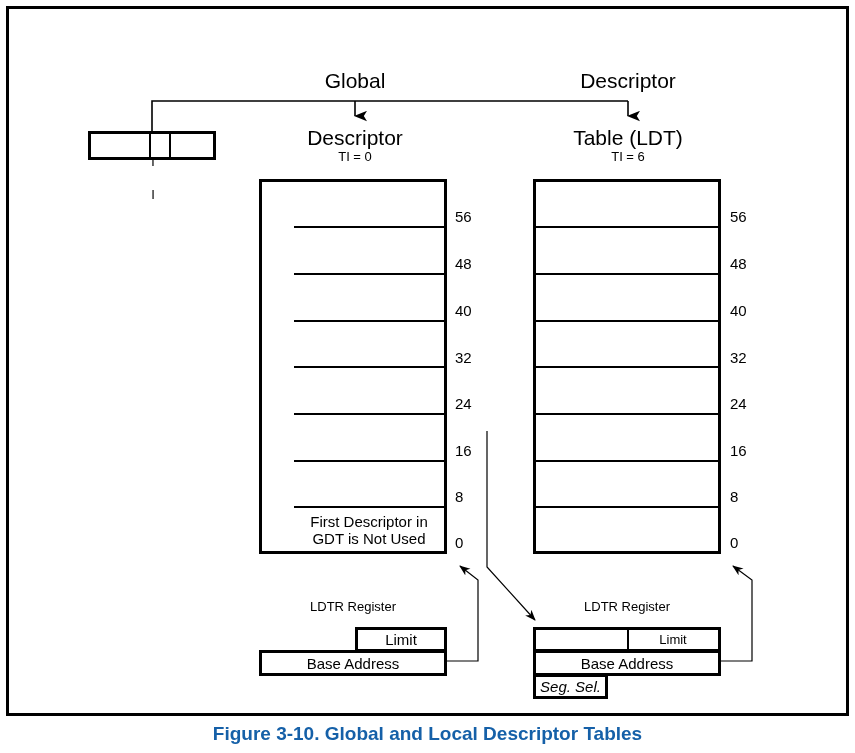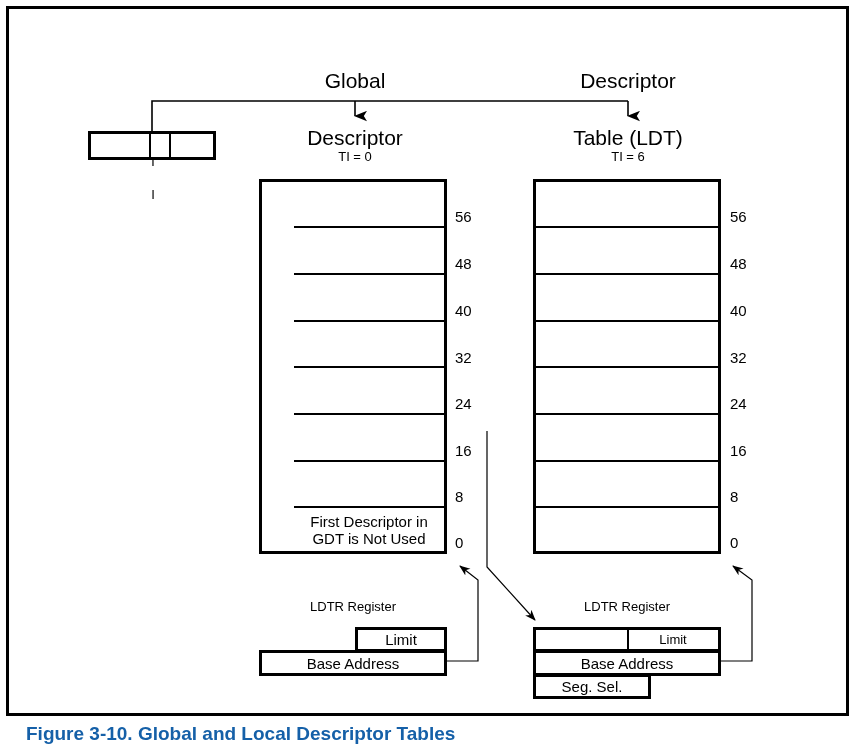--- a/index.html
+++ b/index.html
@@ -41,22 +41,22 @@
   .offs{position:absolute;font-size:15px;line-height:15px;text-align:center;}
 
   
   .rbox{position:absolute;border:3px solid #000;box-sizing:border-box;background:#fff;
         display:flex;align-items:center;justify-content:center;}
   .rbox span{font-size:15px;line-height:17px;white-space:pre;}
   .vdiv{position:absolute;width:0;border-left:2px solid #000;}
 
   
   .caption{
-    position:absolute;left:0;right:0;
-    font-size:19px;font-weight:bold;margin-left:26px;
+    position:absolute;left:0;right:0;text-align:center;
+    font-size:19px;font-weight:bold;
   }
 
   svg.overlay{position:absolute;left:0;top:0;width:855px;height:753px;pointer-events:none;}
 </style>
 </head>
 <body>
 
 <div id="stage">
 
   <div class="frame"></div>
@@ -184,19 +184,19 @@
     <span>Base Address</span>
   </div>
 
   <div class="txt ctr" style="left:547px;top:598px;width:160px;">LDTR Register</div>
   <div class="rbox" style="left:533px;top:627px;width:188px;height:25px;"></div>
   <div class="vdiv" style="left:627px;top:629px;height:21px;"></div>
   <div class="txt ctr" style="left:627px;top:631px;width:92px;">Limit</div>
   <div class="rbox" style="left:533px;top:650px;width:188px;height:26px;">
     <span>Base Address</span>
   </div>
-  <div class="rbox" style="left:533px;top:674px;width:118px;height:25px;">
+  <div class="rbox" style="left:533px;top:674px;width:75px;height:25px;font-style:italic;">
     <span>Seg. Sel.</span>
   </div>
 
   <div class="caption" style="top: 723px; color: rgb(21, 96, 168);">Figure 3-10.  Global and Local Descriptor Tables</div>
 
 </div>
 
 </body></html>

